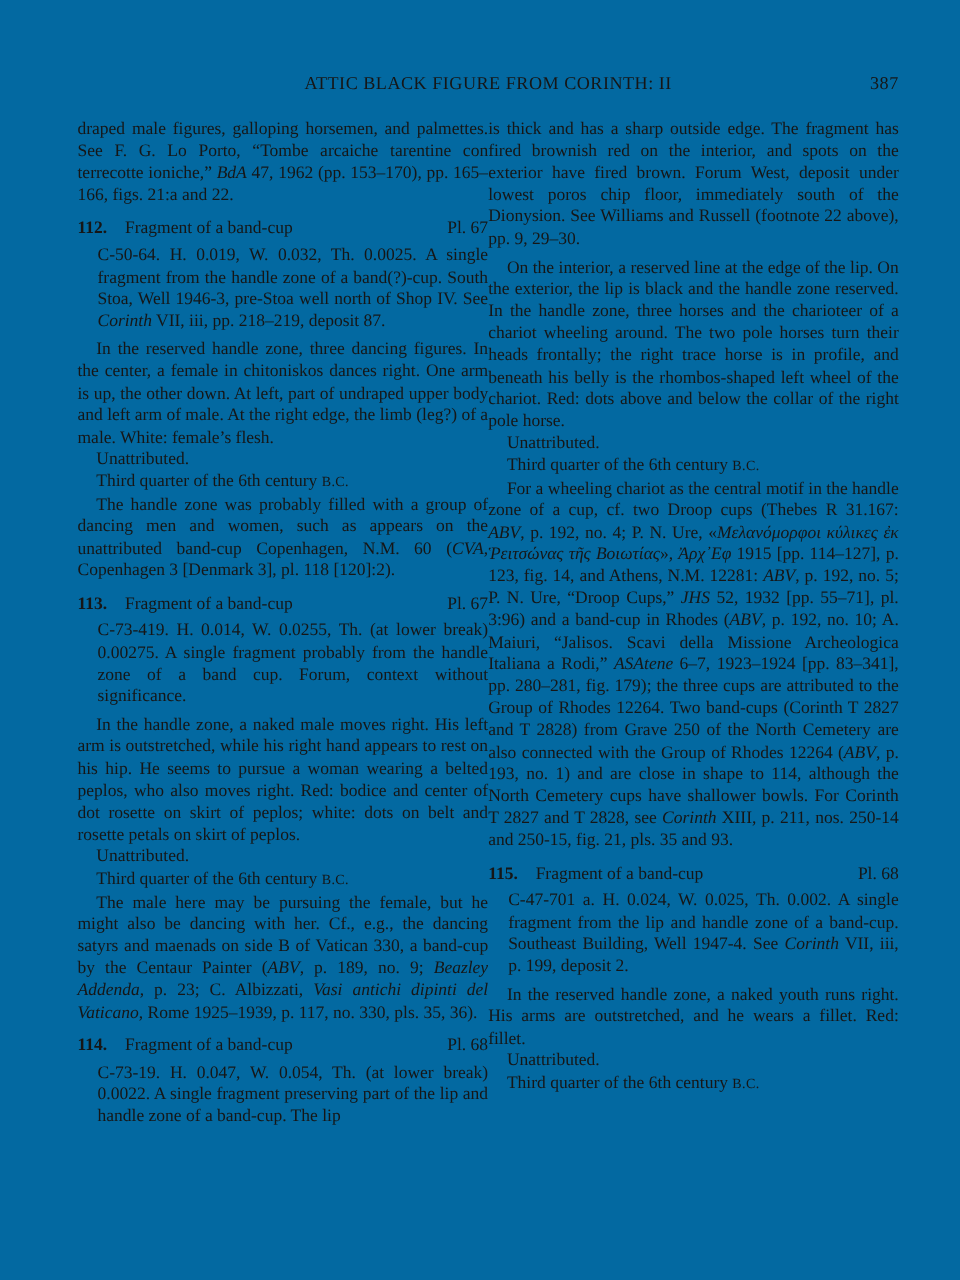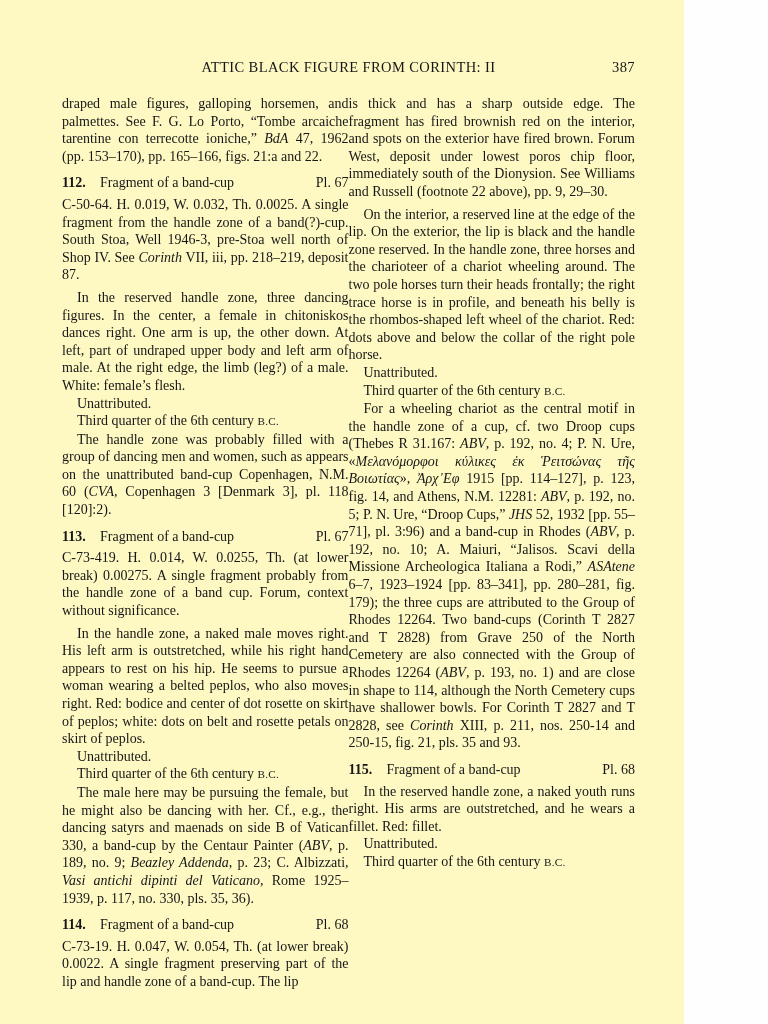--- a/index.html
+++ b/index.html
@@ -6,25 +6,25 @@
   html, body { margin: 0; padding: 0; }
   body {
     width: 768px;
     height: 1024px;
     background: #fefefe;
     color: #161616;
     font-family: "Liberation Serif", "DejaVu Serif", serif;
     -webkit-font-smoothing: antialiased;
   }
   .page {
-    width: 684px;
+    width: 768px;
     height: 1024px;
     padding: 58px 49px 0 62px;
     overflow: hidden;
-    background: #fef9c3;
+    background: #0369a1;
   }
   .running-head {
     position: relative;
     font-size: 14.5px;
     line-height: 18px;
     letter-spacing: 0.4px;
     margin-bottom: 19px;
   }
   .rh-title {
     display: block;
@@ -41,21 +41,21 @@
   .col {
     flex: 1;
     min-width: 0;
     font-size: 14px;
     line-height: 17.6px;
     text-align: justify;
   }
   p.para { margin: 0; }
   p.kind-continuation { text-indent: 0; margin-bottom: 5px; }
   p.kind-body { text-indent: 15px; }
-  p.kind-catalog { margin-bottom: 5px; font-family: Liberation Serif, serif; }
+  p.kind-catalog { margin-left: 16px; margin-bottom: 5px; font-family: Liberation Serif, serif; }
   .entry-heading {
     display: flex;
     align-items: baseline;
     margin: 9px 0 4px 0;
   }
   .entry-num { font-weight: bold; min-width: 38px; }
   .entry-title { }
   .entry-plate { margin-left: auto; }
   .it { font-style: italic; }
   .bd { font-weight: normal; }
@@ -103,18 +103,19 @@
         <p class="para kind-continuation"><span>is thick and has a sharp outside edge. The fragment has fired brownish red on the interior, and spots on the exterior have fired brown. Forum West, deposit under lowest poros chip floor, immediately south of the Dionysion. See Williams and Russell (footnote 22 above), pp. 9, 29–30.</span></p>
         <p class="para kind-body"><span>On the interior, a reserved line at the edge of the lip. On the exterior, the lip is black and the handle zone reserved. In the handle zone, three horses and the charioteer of a chariot wheeling around. The two pole horses turn their heads frontally; the right trace horse is in profile, and beneath his belly is the rhombos-shaped left wheel of the chariot. Red: dots above and below the collar of the right pole horse.</span></p>
         <p class="para kind-body"><span>Unattributed.</span></p>
         <p class="para kind-body"><span>Third quarter of the 6th century </span><span class="sc">B.C.</span></p>
         <p class="para kind-body"><span>For a wheeling chariot as the central motif in the handle zone of a cup, cf. two Droop cups (Thebes R 31.167: </span><span class="it">ABV</span><span>, p. 192, no. 4; P. N. Ure, «</span><span class="it">Μελανόμορφοι κύλικες ἐκ Ῥειτσώνας τῆς Βοιωτίας</span><span>», </span><span class="it">Ἀρχ᾽Εφ</span><span> 1915 [pp. 114–127], p. 123, fig. 14, and Athens, N.M. 12281: </span><span class="it">ABV</span><span>, p. 192, no. 5; P. N. Ure, “Droop Cups,” </span><span class="it">JHS</span><span> 52, 1932 [pp. 55–71], pl. 3:96) and a band-cup in Rhodes (</span><span class="it">ABV</span><span>, p. 192, no. 10; A. Maiuri, “Jalisos. Scavi della Missione Archeologica Italiana a Rodi,” </span><span class="it">ASAtene</span><span> 6–7, 1923–1924 [pp. 83–341], pp. 280–281, fig. 179); the three cups are attributed to the Group of Rhodes 12264. Two band-cups (Corinth T 2827 and T 2828) from Grave 250 of the North Cemetery are also connected with the Group of Rhodes 12264 (</span><span class="it">ABV</span><span>, p. 193, no. 1) and are close in shape to </span><span class="bd">114</span><span>, although the North Cemetery cups have shallower bowls. For Corinth T 2827 and T 2828, see </span><span class="it">Corinth</span><span> XIII, p. 211, nos. 250-14 and 250-15, fig. 21, pls. 35 and 93.</span></p>
         <div class="entry-heading">
           <span class="entry-num">115.</span>
           <span class="entry-title">Fragment of a band-cup</span>
           <span class="entry-plate">Pl. 68</span>
         </div>
+        <p class="para kind-catalog"><span>C-47-701 a. H. 0.024, W. 0.025, Th. 0.002. A single fragment from the lip and handle zone of a band-cup. Southeast Building, Well 1947-4. See </span><span class="it">Corinth</span><span> VII, iii, p. 199, deposit 2.</span></p>
         <p class="para kind-body"><span>In the reserved handle zone, a naked youth runs right. His arms are outstretched, and he wears a fillet. Red: fillet.</span></p>
         <p class="para kind-body"><span>Unattributed.</span></p>
         <p class="para kind-body"><span>Third quarter of the 6th century </span><span class="sc">B.C.</span></p>
       </div>
   </div>
 </div>
 
 </body></html>

